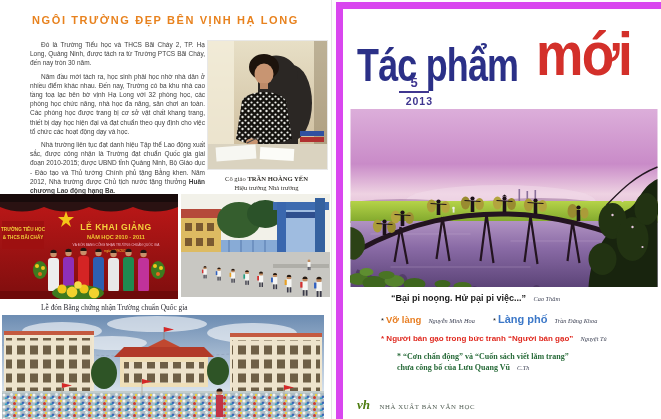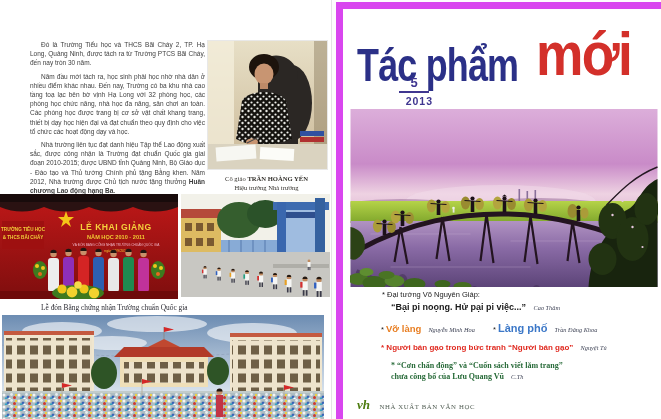--- a/index.html
+++ b/index.html
@@ -42,34 +42,35 @@
   .toc{position:absolute;left:38px;top:281px;width:274px;font-size:7.5px;color:#222;}
   .toc .au{font-family:"Liberation Serif",serif;font-style:italic;font-size:6.3px;
            color:#3A3F52;margin-left:5px;font-weight:normal;}
   .toc-l1{margin-left:1px;}
   .toc-l2{margin:3px 0 0 10px;font-weight:bold;font-size:9px;color:#1A1A1A;}
   .toc-l3{margin-top:10px;white-space:nowrap;}
   .toc-l3 .g2{margin-left:16px;}
   .toc .orange{color:#E87E22;font-weight:bold;font-size:9.5px;text-align:center;}
   .toc .blue{color:#3C78C8;font-weight:bold;font-size:11px;}
   .toc-l4{margin-top:9px;color:#E02A20;font-weight:bold;font-size:8px;}
-  .toc-l5{margin:8px 0 0 10px;color:#276A38;font-weight:bold;font-size:8px;
+  .toc-l5{margin:8px 0 0 16px;color:#276A38;font-weight:bold;font-size:8px;
           font-family:"Liberation Serif",serif;line-height:11px;}
   .pub{position:absolute;left:14px;top:386px;white-space:nowrap;}
   .pub .logo{font-family:"Liberation Serif",serif;font-style:italic;font-weight:bold;
              font-size:13px;color:#4d7c0f;}
   .pub .name{font-family:"Liberation Serif",serif;font-size:6.8px;letter-spacing:.6px;
              color:#515D53;margin-left:5px;}
 </style>
 </head>
 <body>
 
 <div class="spread">
 
   <div class="left-page">
+    <h1 class="lp-title">NGÔI TRƯỜNG ĐẸP BÊN VỊNH HẠ LONG</h1>
 
     <div class="lp-text">
       <p>Đó là Trường Tiểu học và THCS Bãi Cháy 2, TP. Hạ Long, Quảng Ninh, được tách ra từ Trường PTCS Bãi Cháy, đến nay tròn 30 năm.</p>
       <p>Năm đầu mới tách ra, học sinh phải học nhờ nhà dân ở nhiều điểm khác nhau. Đến nay, Trường có ba khu nhà cao tầng toạ lạc bên bờ vịnh Hạ Long với 32 phòng học, các phòng học chức năng, nhà học đa năng, sân chơi an toàn. Các phòng học được trang bị cơ sở vật chất khang trang, thiết bị dạy học hiện đại và đạt chuẩn theo quy định cho việc tổ chức các hoạt động dạy và học.</p>
       <p><span>Nhà trường liên tục đạt danh hiệu Tập thể Lao động xuất sắc, được công nhận là Trường đạt chuẩn Quốc gia giai đoạn 2010-2015; được UBND tỉnh Quảng Ninh, Bộ Giáo dục - Đào tạo và Thủ tướng Chính phủ tặng Bằng khen. Năm 2012, Nhà trường được Chủ tịch nước tặng thưởng </span><b>Huân chương Lao động hạng Ba.</b></p>
     </div>
 
     <div class="lp-photocol">
       <svg class="ph-portrait" viewBox="0 0 119 128">
         <defs>
@@ -475,24 +476,20 @@
         <ellipse cx="44" cy="172" rx="10" ry="6" fill="#55832C"></ellipse>
           <ellipse cx="64" cy="175" rx="11" ry="6" fill="#3E661E"></ellipse>
         <ellipse cx="16" cy="163" rx="7" ry="4" fill="#5E8E30"></ellipse>
           <ellipse cx="36" cy="166" rx="8" ry="4"></ellipse>
         <ellipse cx="92" cy="175" rx="8" ry="4" fill="#3E661E"></ellipse>
           <ellipse cx="112" cy="177" rx="9" ry="4" fill="#466E22"></ellipse>
       </g>
     </svg>
 
     <div class="toc">
-      <div class="toc-l1">
-        <span>*</span>
-        <span>Đại tướng Võ Nguyên Giáp:</span>
-      </div>
       <div class="toc-l2">
         <span>“Bại pi noọng. Hử pại pi việc...”</span>
         <span class="au">Cao Thâm</span>
       </div>
       <div class="toc-l3">
         <span>*</span>
         <span class="orange">Vỡ làng</span>
         <span class="au">Nguyễn Minh Hoa</span>
         <span class="g2">*</span>
         <span class="blue">Làng phố</span>

